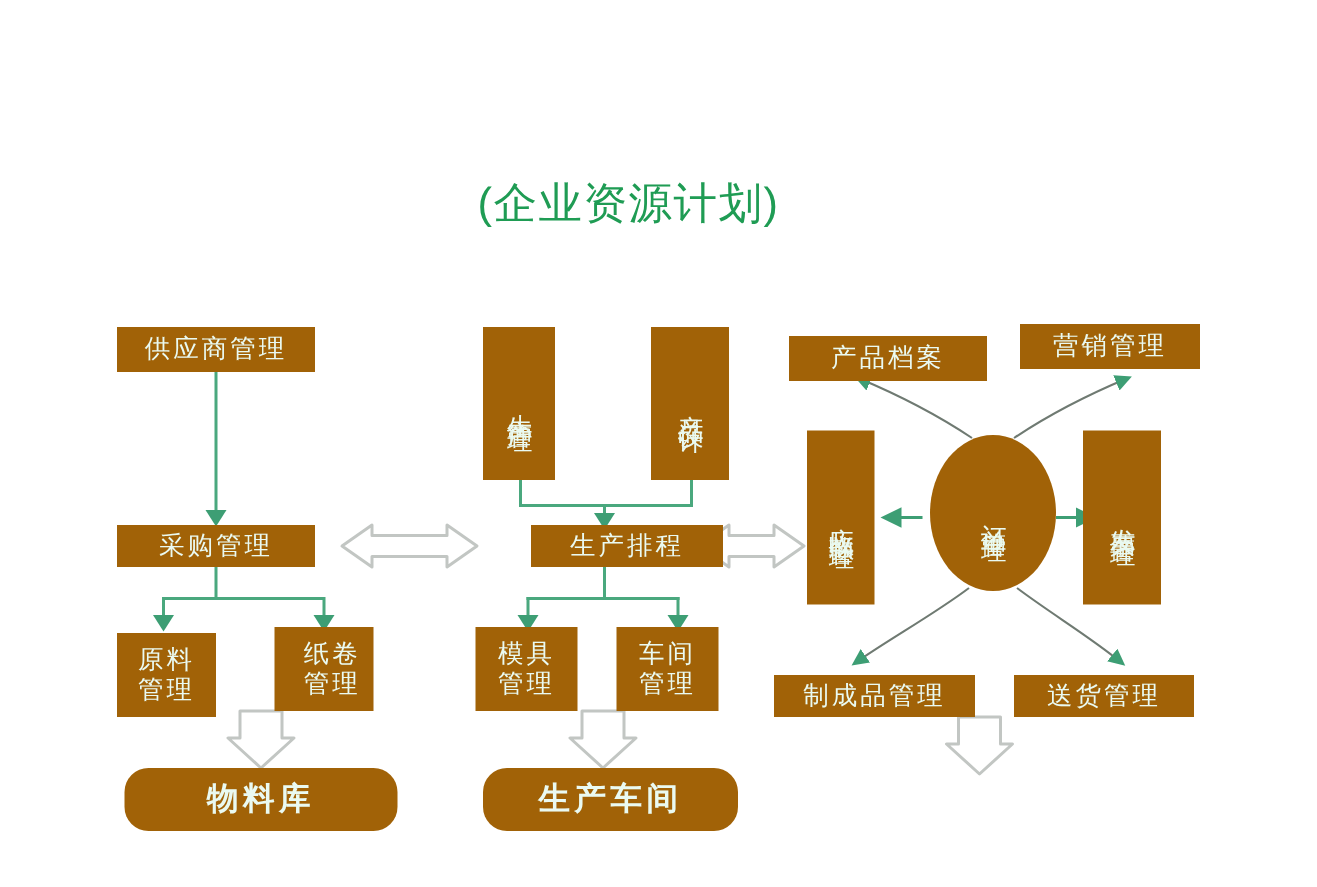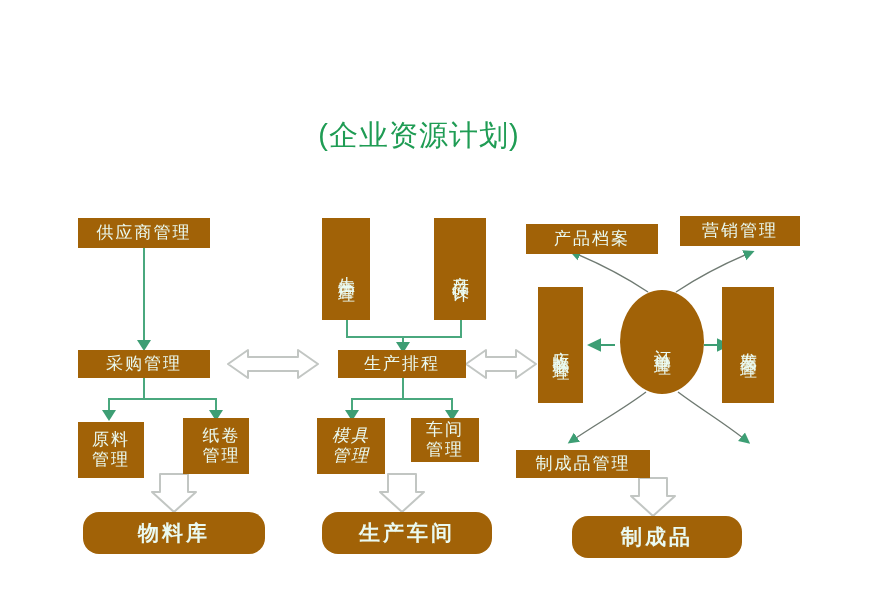--- a/index.html
+++ b/index.html
@@ -185,38 +185,38 @@
 
   <div class="node two-line" style="left:183px; top:418px; width:66px; height:56px;padding-left:11px;">纸卷
 管理</div>
 
   <div class="node rounded" style="left:83px; top:512px; width:182px; height:42px;">物料库</div>
 
   <div class="node vertical" style="left:322px; top:218px; width:48px; height:102px;">生产管理</div>
 
   <div class="node vertical" style="left:434px; top:218px; width:52px; height:102px;">产品设计</div>
 
-  <div class="node" style="left:338px; top:350px; width:128px; height:28px;text-align:right;">生产排程</div>
-
-  <div class="node two-line" style="left:317px; top:418px; width:68px; height:56px;font-style:italic;">模具
-管理</div>
-
-  <div class="node two-line" style="left:411px; top:418px; width:68px; height:44px;">车间
+  <div class="node" style="left:354px; top:350px; width:128px; height:28px;text-align:right;">生产排程</div>
+
+  <div class="node two-line" style="left:317px; top:418px; width:68px; height:56px;">模具
+管理</div>
+
+  <div class="node two-line" style="left:411px; top:418px; width:68px; height:56px;">车间
 管理</div>
 
   <div class="node rounded" style="left:322px; top:512px; width:170px; height:42px;">生产车间</div>
 
   <div class="node" style="left:526px; top:204px; width:132px; height:30px;margin-top:20px;">产品档案</div>
 
   <div class="node" style="left:680px; top:216px; width:120px; height:30px;">营销管理</div>
 
   <div class="node vertical" style="left:538px; top:287px; width:45px; height:116px;">应收款管理</div>
 
   <div class="node ellipse" style="left:620px; top:290px; width:84px; height:104px;">订单管理</div>
 
   <div class="node vertical" style="left:722px; top:287px; width:52px; height:116px;">发票管理</div>
 
   <div class="node" style="left:516px; top:450px; width:134px; height:28px;">制成品管理</div>
 
-
-  <div class="node rounded" style="left:572px; top:516px; width:170px; height:42px;">制成品</div>
+  <div class="node" style="left:676px; top:450px; width:120px; height:28px;">送货管理</div>
+
 
 </div>
 
 </body></html>

